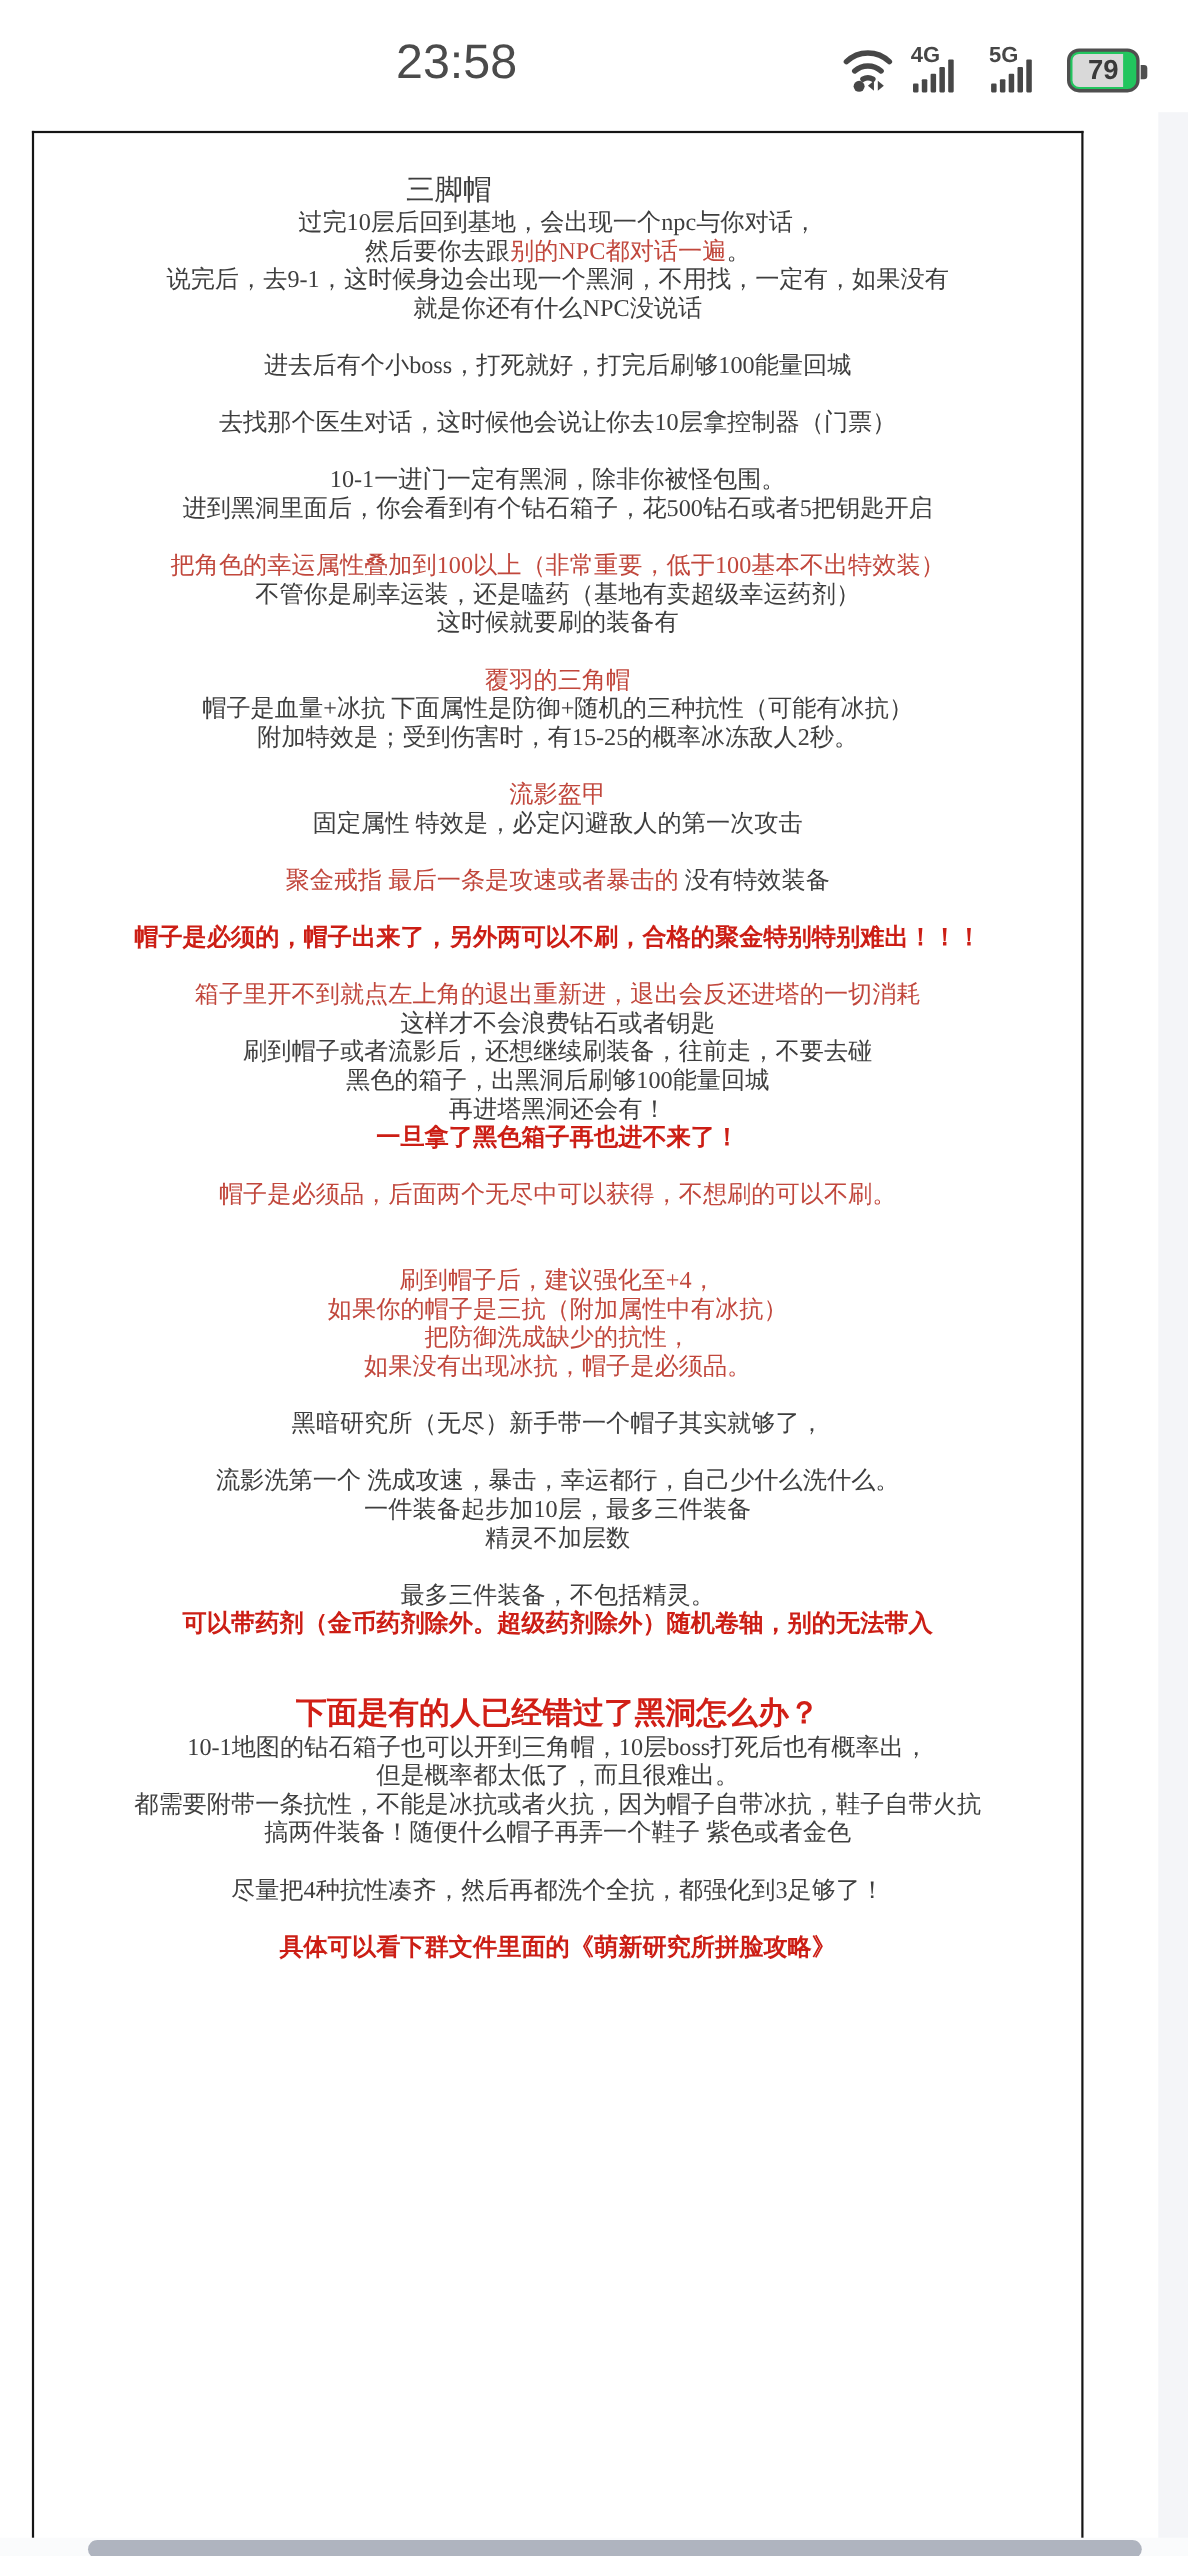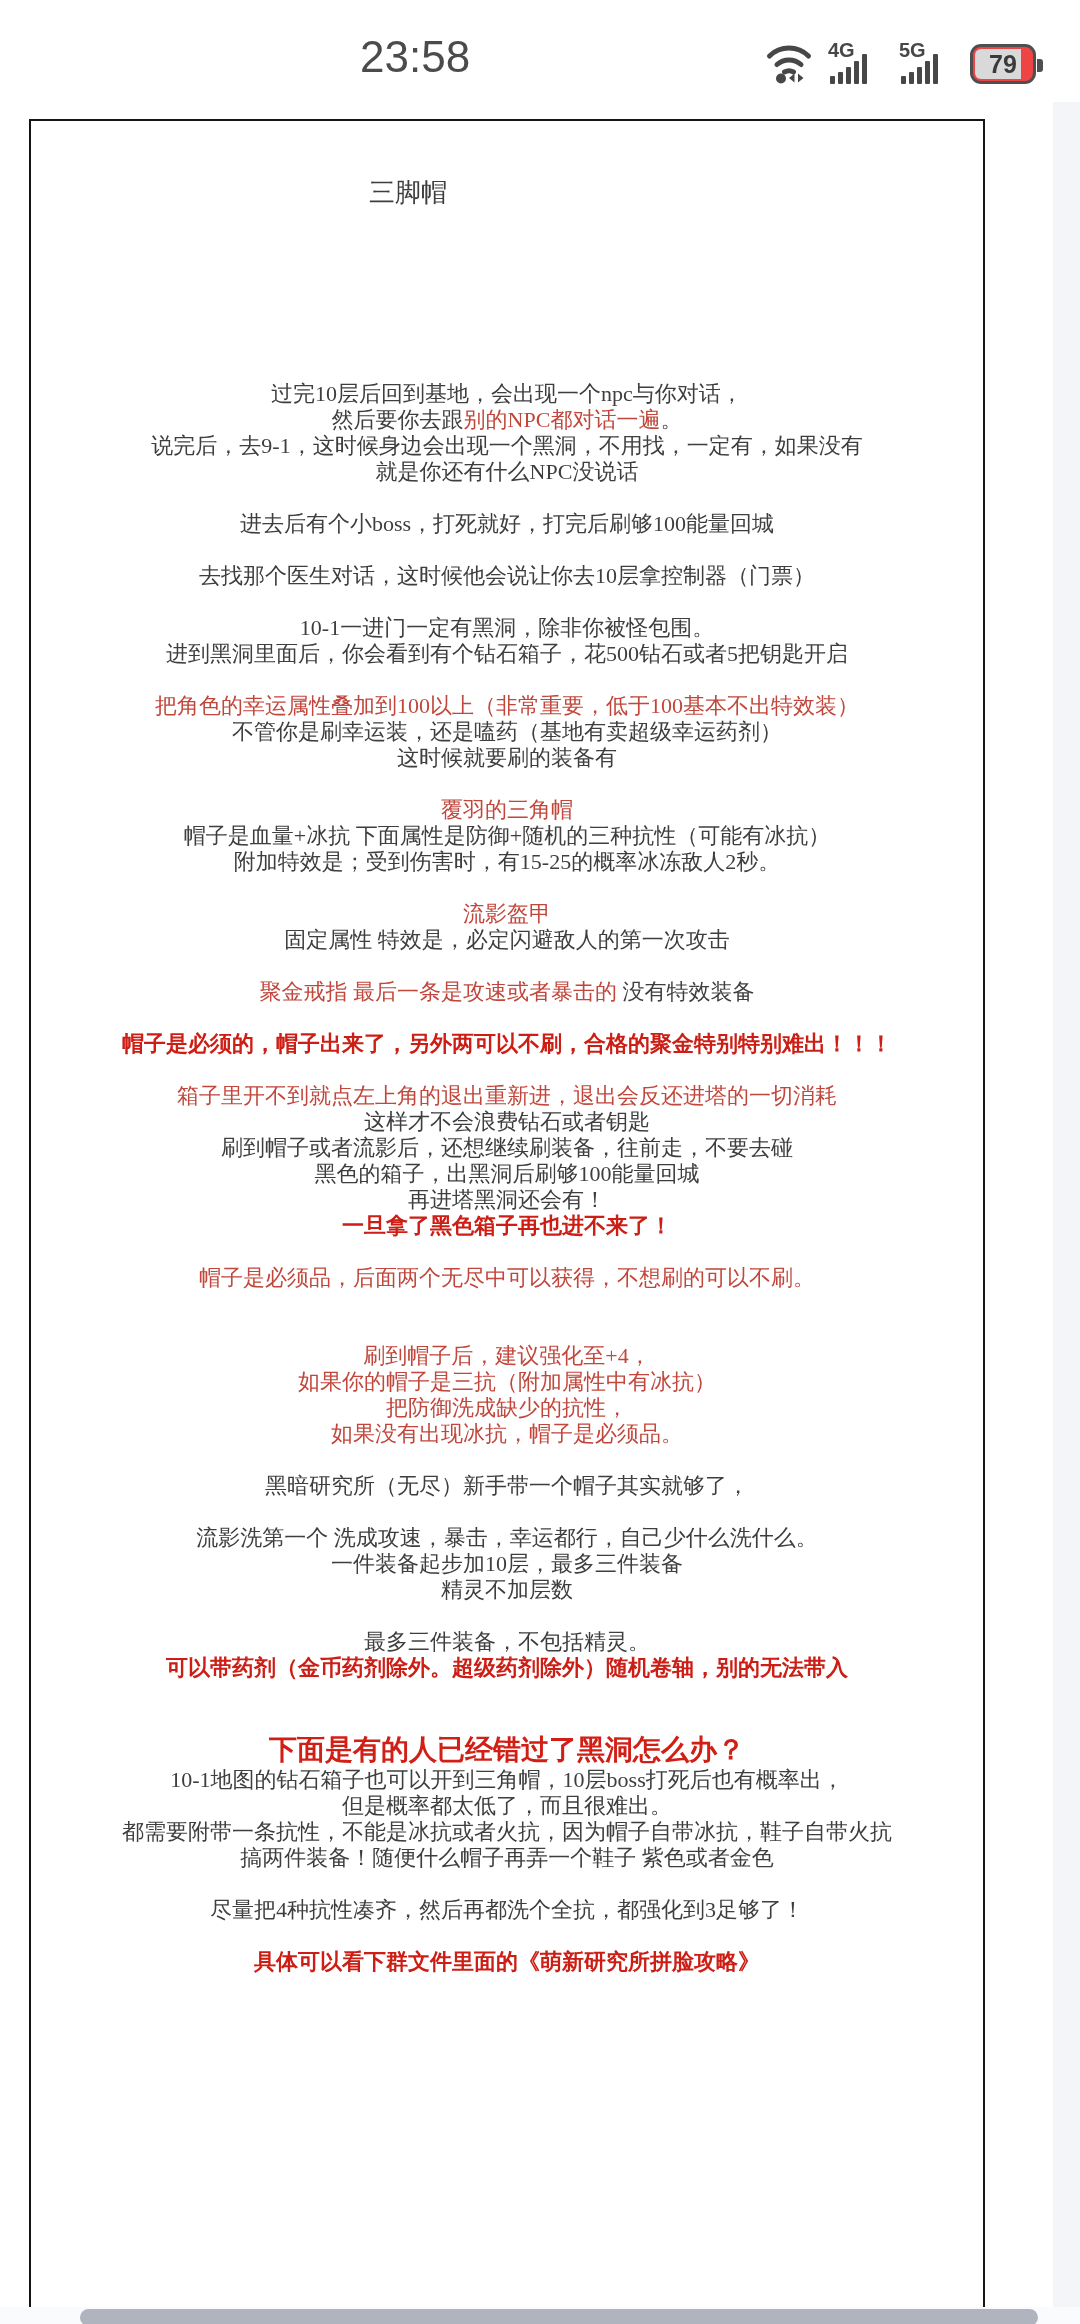--- a/index.html
+++ b/index.html
@@ -17,38 +17,38 @@
   }
   .status-icons{position:absolute;right:44px;top:38px;display:flex;align-items:flex-end;gap:15px;height:46px;}
   .wifi{width:48px;height:44px;display:block;}
   .net{position:relative;width:56px;height:44px;}
   .net-label{
     position:absolute;top:-1px;left:0;
     font-family:"Liberation Sans",sans-serif;font-size:20px;font-weight:700;color:#474747;
   }
   .bars{position:absolute;bottom:0;left:2px;display:flex;align-items:flex-end;gap:3px;}
   .bar{width:5px;background:#474747;border-radius:1px;}
-  .battery{position:relative;width:66px;height:40px;border:3px solid #4f4f4f;border-radius:11px;box-sizing:border-box;background:#ef4444;}
+  .battery{position:relative;width:66px;height:40px;border:3px solid #4f4f4f;border-radius:11px;box-sizing:border-box;background:#22c55e;}
   .battery-fill{position:absolute;left:2px;top:2px;bottom:2px;width:76%;background:#d9d9d9;border-radius:6px 0 0 6px;}
   .battery-num{
     position:absolute;inset:0;display:flex;align-items:center;justify-content:center;
     font-family:"Liberation Sans",sans-serif;font-size:25px;font-weight:700;color:#3a3a3a;
   }
   .battery-nub{position:absolute;right:-10px;top:12px;width:6px;height:13px;background:#4f4f4f;border-radius:0 3px 3px 0;}
   
   .page{
     position:absolute;left:29px;top:119px;width:956px;height:2190px;box-sizing:border-box;
     border-top:2px solid #151515;border-left:2px solid #151515;border-right:2px solid #151515;
     background:#fff;
   }
   .doc-title{
-    margin-top:56px;padding-left:338px;
+    margin-top:36px;padding-left:338px;
     font-size:26px;line-height:32px;color:#3e3e3e;
   }
-  .doc-lines{margin-top:172px;}
+  .doc-lines{}
   .line{font-size:22px;line-height:26px;text-align:center;white-space:pre;color:#3e3e3e;}
   .line.big{font-size:28px;line-height:34px;}
   .seg-n{color:#3e3e3e;}
   .seg-r{color:#c1473c;}
   .seg-b{color:#cc1e15;font-weight:700;}
   .seg-B{color:#d11f16;font-weight:700;}
   
   .right-strip{position:absolute;right:0;top:102px;bottom:0;width:27px;background:#f4f5f8;}
   .hscroll-track{position:absolute;left:0;right:0;bottom:0;height:17px;background:#fafbfc;}
   .hscroll-thumb{position:absolute;left:80px;bottom:-2px;width:958px;height:17px;border-radius:9px;background:#afb4bf;}

